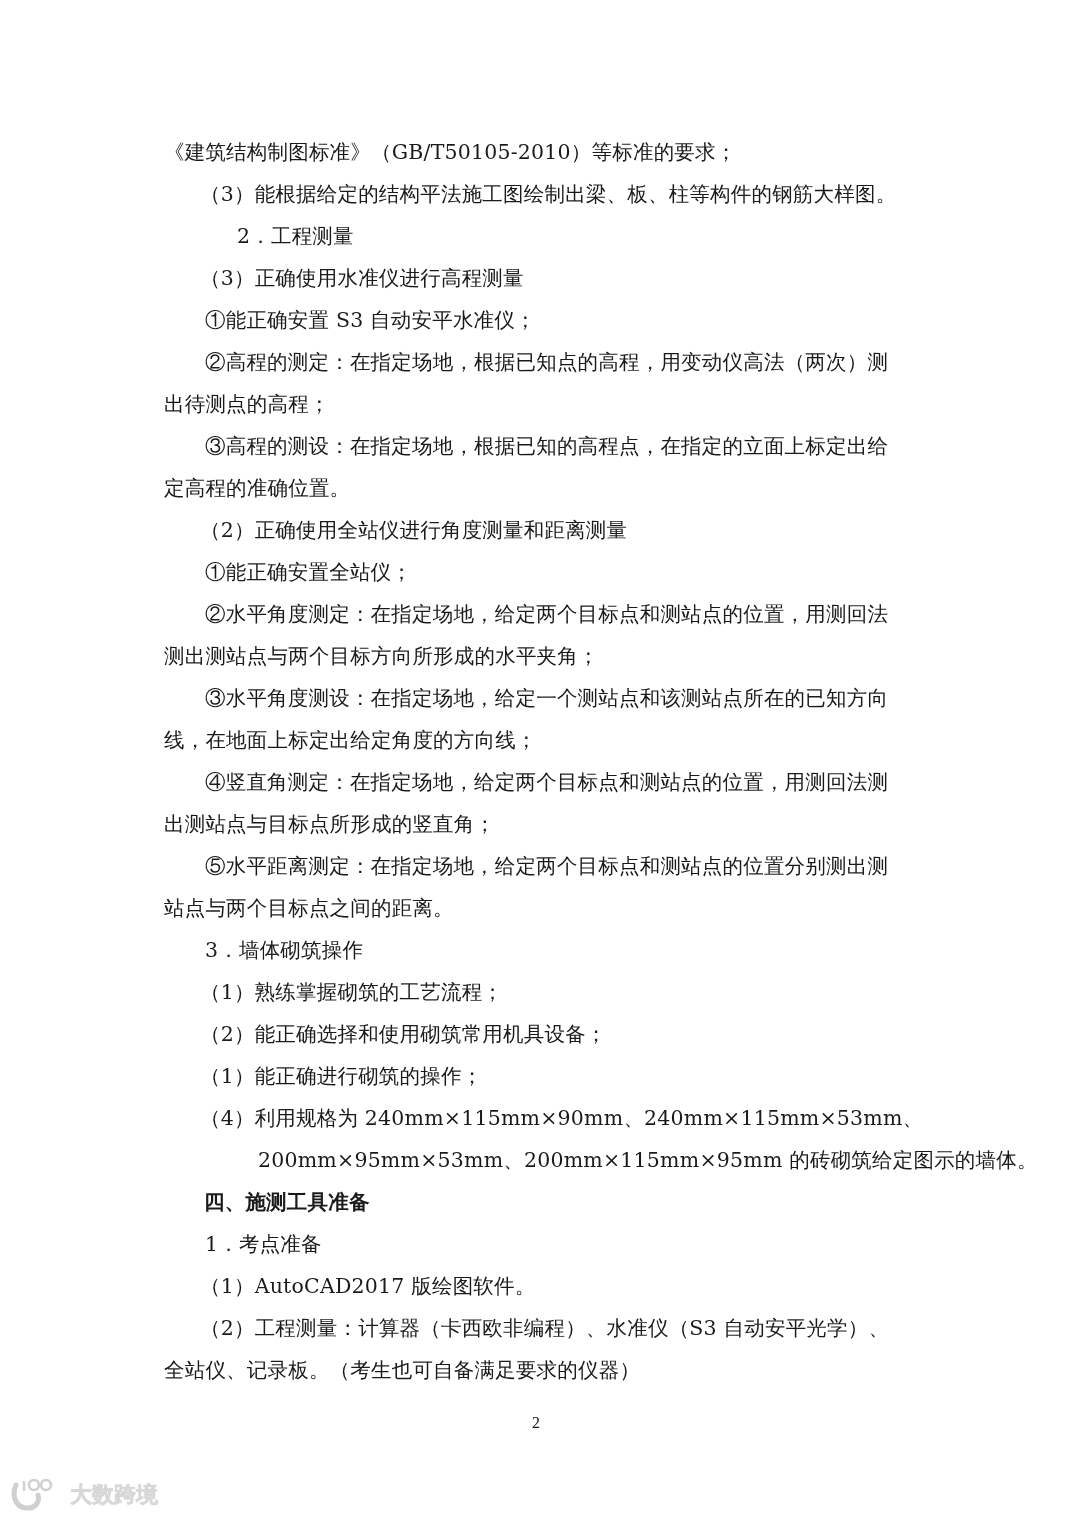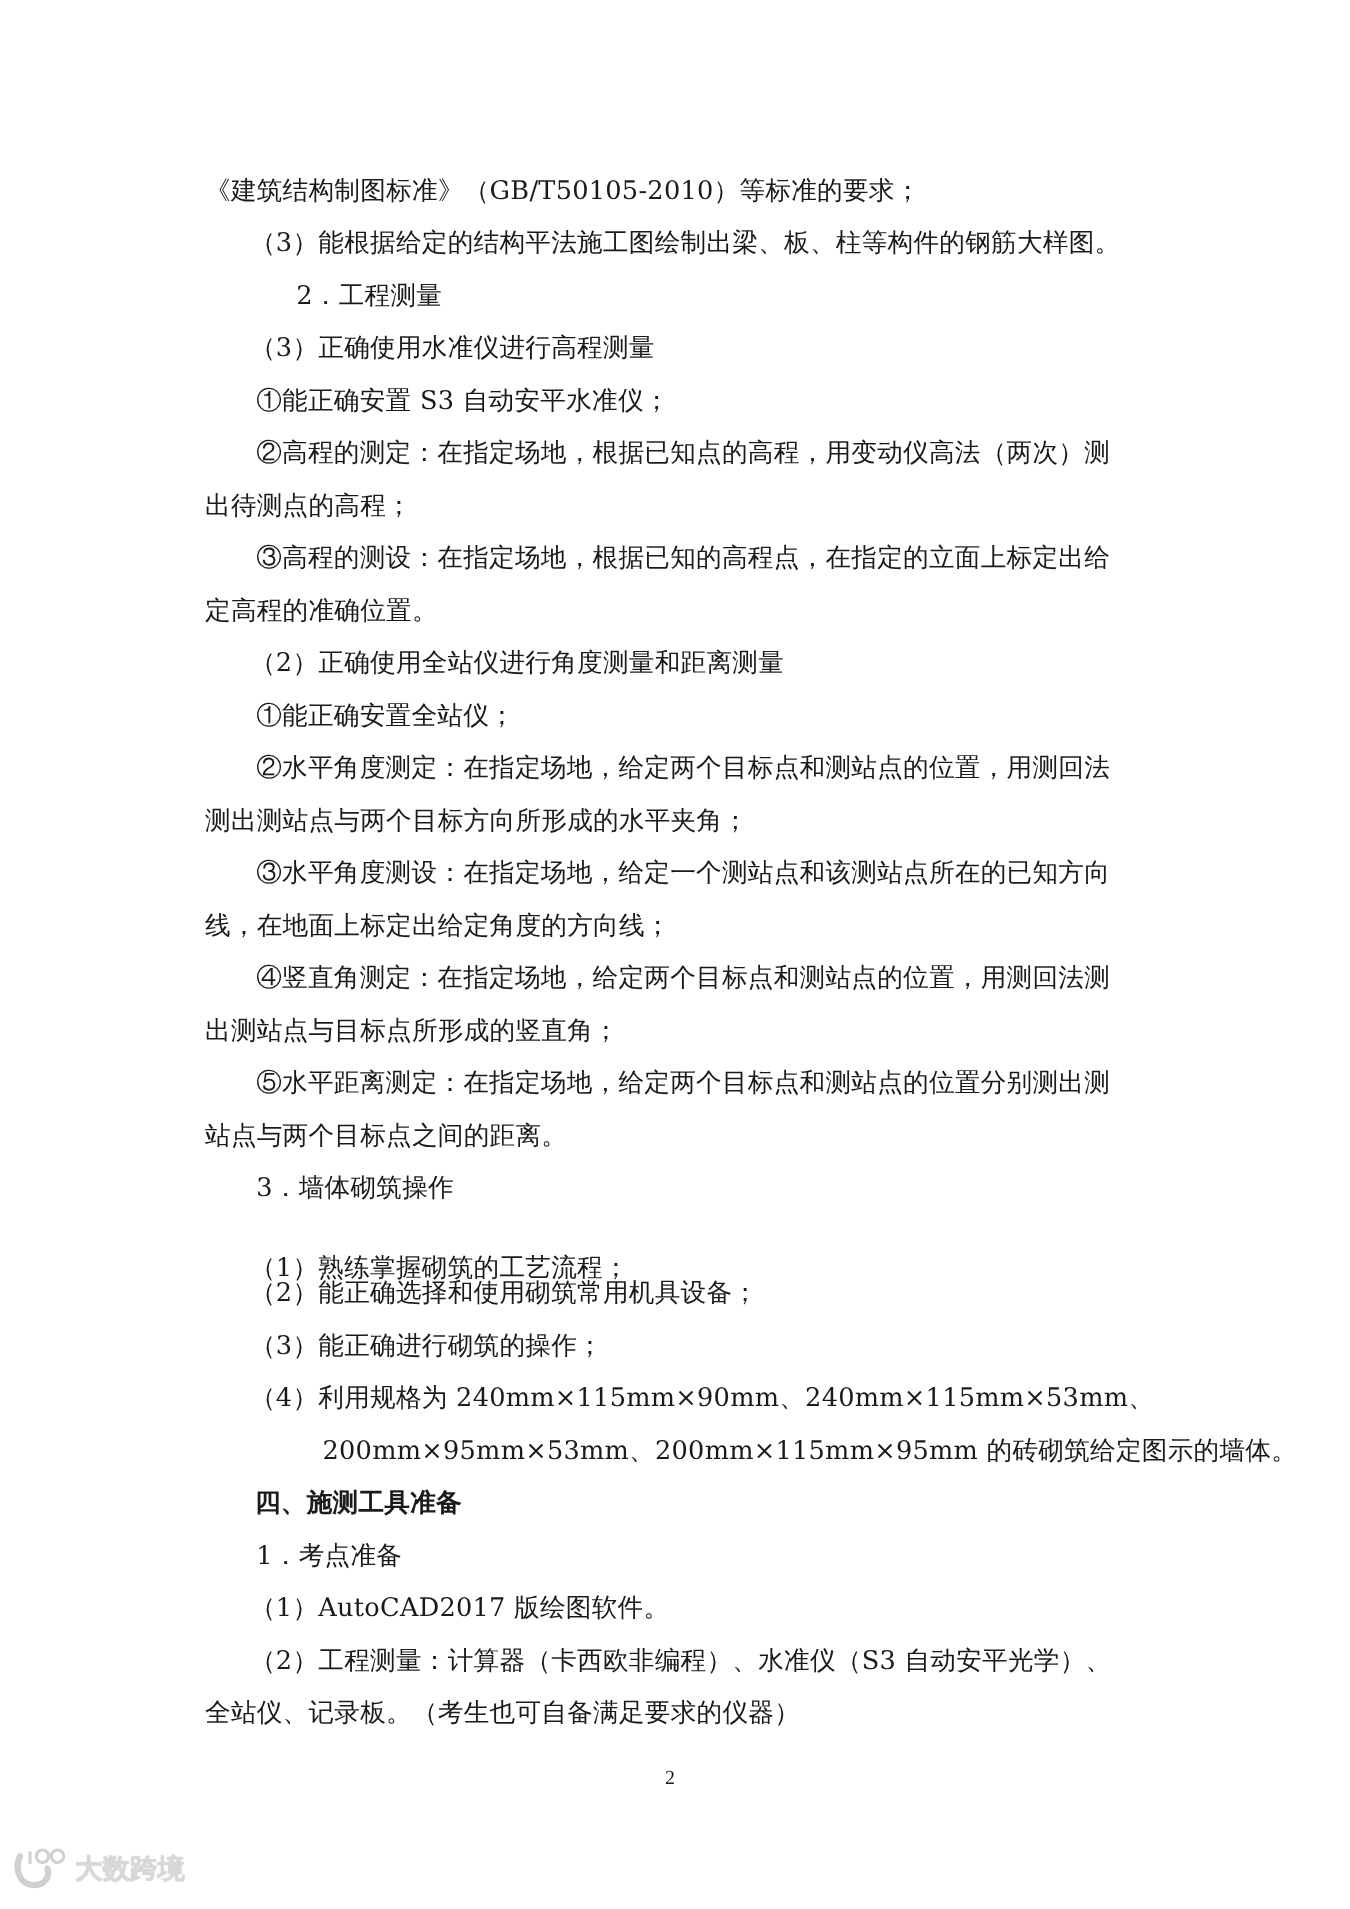--- a/index.html
+++ b/index.html
@@ -16,21 +16,21 @@
     white-space: nowrap;
     letter-spacing: 0.2px;
   }
   .bold { font-weight: bold; font-family: "DejaVu Sans", "Liberation Sans", sans-serif; }
   .pagenum {
     position: absolute; left: 532px; top: 1414px;
     font-size: 16px; font-family: "Liberation Serif", serif;
   }
   .watermark {
     position: absolute; left: 10px; top: 1477px;
-    display: flex; align-items: center; gap: 6px;
+    display: flex; align-items: center; gap: 16px;
     color: #d8d8d8;
     font-family: "DejaVu Sans", sans-serif;
     font-size: 22px; font-weight: bold;
     text-shadow: 0 0 1px #bbbbbb;
   }
   .wm-logo { width: 44px; height: 36px; }
 </style>
 </head>
 <body>
 
@@ -49,23 +49,23 @@
       <div class="line" style="left: 205px; top: 558px;">①能正确安置全站仪；</div>
       <div class="line" style="left: 205px; top: 600px;">②水平角度测定：在指定场地，给定两个目标点和测站点的位置，用测回法</div>
       <div class="line" style="left: 164px; top: 642px;">测出测站点与两个目标方向所形成的水平夹角；</div>
       <div class="line" style="left: 205px; top: 684px;">③水平角度测设：在指定场地，给定一个测站点和该测站点所在的已知方向</div>
       <div class="line" style="left: 164px; top: 726px;">线，在地面上标定出给定角度的方向线；</div>
       <div class="line" style="left: 205px; top: 768px;">④竖直角测定：在指定场地，给定两个目标点和测站点的位置，用测回法测</div>
       <div class="line" style="left: 164px; top: 810px;">出测站点与目标点所形成的竖直角；</div>
       <div class="line" style="left: 205px; top: 852px;">⑤水平距离测定：在指定场地，给定两个目标点和测站点的位置分别测出测</div>
       <div class="line" style="left: 164px; top: 894px;">站点与两个目标点之间的距离。</div>
       <div class="line" style="left: 205px; top: 936px;">3．墙体砌筑操作</div>
-      <div class="line" style="left: 200px; top: 1000px;">（1）熟练掌握砌筑的工艺流程；</div>
+      <div class="line" style="left: 200px; top: 978px;">（1）熟练掌握砌筑的工艺流程；</div>
       <div class="line" style="left: 200px; top: 1020px;">（2）能正确选择和使用砌筑常用机具设备；</div>
-      <div class="line" style="left: 200px; top: 1062px;">（3）能正确进行砌筑的操作；</div>
+      <div class="line" style="left: 200px; top: 1062px;">（1）能正确进行砌筑的操作；</div>
       <div class="line" style="left: 200px; top: 1104px;">（4）利用规格为 240mm×115mm×90mm、240mm×115mm×53mm、</div>
       <div class="line" style="left: 258px; top: 1146px;">200mm×95mm×53mm、200mm×115mm×95mm 的砖砌筑给定图示的墙体。</div>
       <div class="line bold" style="left: 164px; top: 1188px; margin-left: 40px;">四、施测工具准备</div>
       <div class="line" style="left: 205px; top: 1230px;">1．考点准备</div>
       <div class="line" style="left: 200px; top: 1272px;">（1）AutoCAD2017 版绘图软件。</div>
       <div class="line" style="left: 200px; top: 1314px;">（2）工程测量：计算器（卡西欧非编程）、水准仪（S3 自动安平光学）、</div>
       <div class="line" style="left: 164px; top: 1356px;">全站仪、记录板。（考生也可自备满足要求的仪器）</div>
     </div>
   <div class="pagenum">2</div>
   <div class="watermark">

